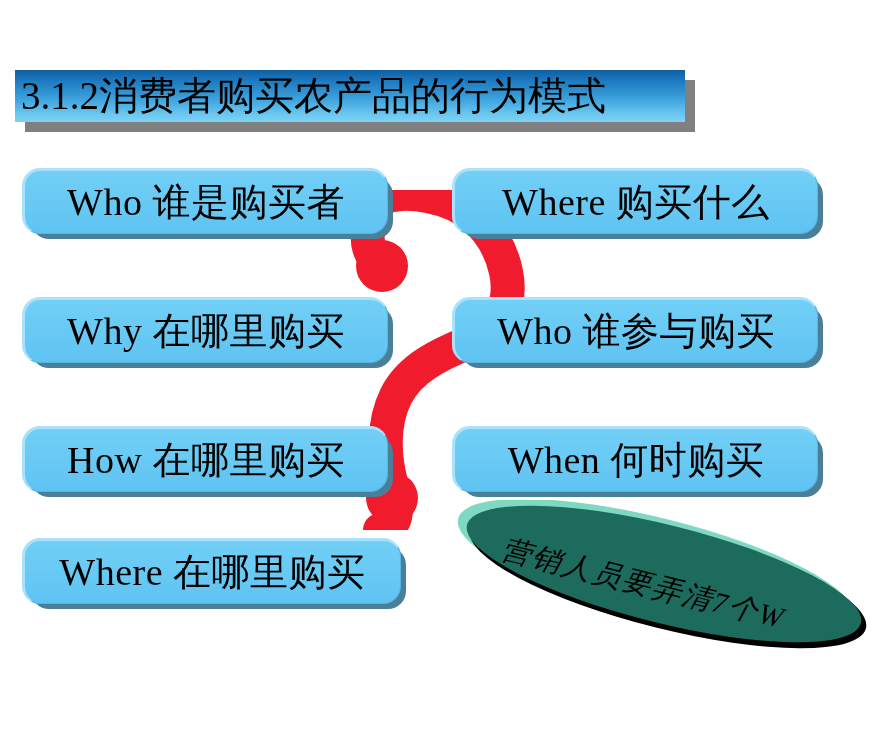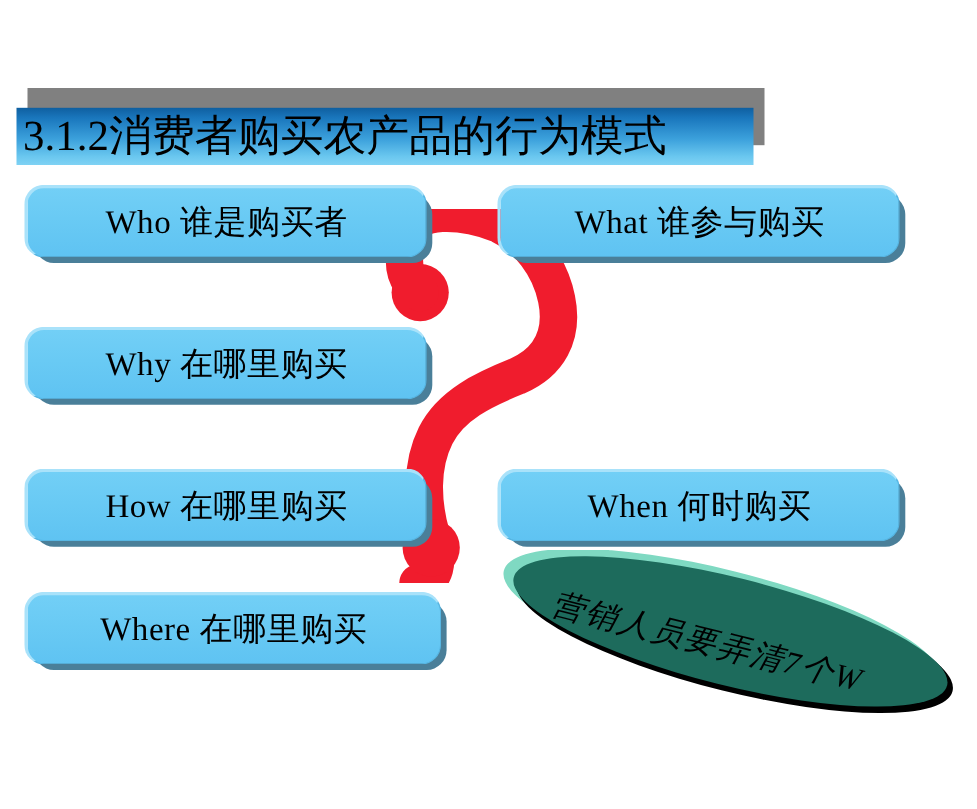--- a/index.html
+++ b/index.html
@@ -36,21 +36,20 @@
   }
   #title-bar {
     position: absolute;
     left: 0px;
     top: 0px;
     width: 670px;
     height: 52px;
     background: linear-gradient(to bottom, #0f5fa0 0%, #1a77bd 18%, #3ca1dc 55%, #6ac7ef 85%, #7fd2f4 100%);
     display: flex;
     align-items: center;
-    margin-top: 28px;
   }
   #title-text {
     position: relative;
     font-family: "Liberation Serif", "DejaVu Serif", serif;
     font-size: 39px;
     line-height: 1;
     color: #000000;
     white-space: nowrap;
     padding-left: 6px;
     letter-spacing: 0px;
@@ -92,21 +91,21 @@
     border-top: 3px solid #a9e2fa;
     border-left: 3px solid #a9e2fa;
     border-right: 1px solid #57b6e3;
     border-bottom: 1px solid #57b6e3;
     display: flex;
     align-items: center;
     justify-content: center;
   }
   .box-label {
     font-family: "Liberation Serif", "DejaVu Serif", serif;
-    font-size: 30px;
+    font-size: 38px;
     color: #000000;
     white-space: nowrap;
     letter-spacing: 0.5px;
   }
 
   
   #box-who-buyer   { left: 22px;  top: 168px; width: 362px; height: 62px; }
   #box-what-buy    { left: 452px; top: 168px; width: 362px; height: 62px; }
   #box-why-buy     { left: 22px;  top: 297px; width: 362px; height: 62px; }
   #box-who-join    { left: 452px; top: 297px; width: 362px; height: 62px; }
@@ -165,31 +164,37 @@
   <div class="box" id="box-who-buyer">
     <div class="box-shadow"></div>
     <div class="box-body">
       <span class="box-label">Who 谁是购买者</span>
     </div>
   </div>
 
   <div class="box" id="box-what-buy">
     <div class="box-shadow"></div>
     <div class="box-body">
-      <span class="box-label">What 谁参与购买</span>
+      <span class="box-label">Where 购买什么</span>
     </div>
   </div>
 
   <div class="box" id="box-why-buy">
     <div class="box-shadow"></div>
     <div class="box-body">
       <span class="box-label">Why 在哪里购买</span>
     </div>
   </div>
 
+  <div class="box" id="box-who-join">
+    <div class="box-shadow"></div>
+    <div class="box-body">
+      <span class="box-label">Who 谁参与购买</span>
+    </div>
+  </div>
 
   <div class="box" id="box-how-buy">
     <div class="box-shadow"></div>
     <div class="box-body">
       <span class="box-label">How 在哪里购买</span>
     </div>
   </div>
 
   <div class="box" id="box-when-buy">
     <div class="box-shadow"></div>

